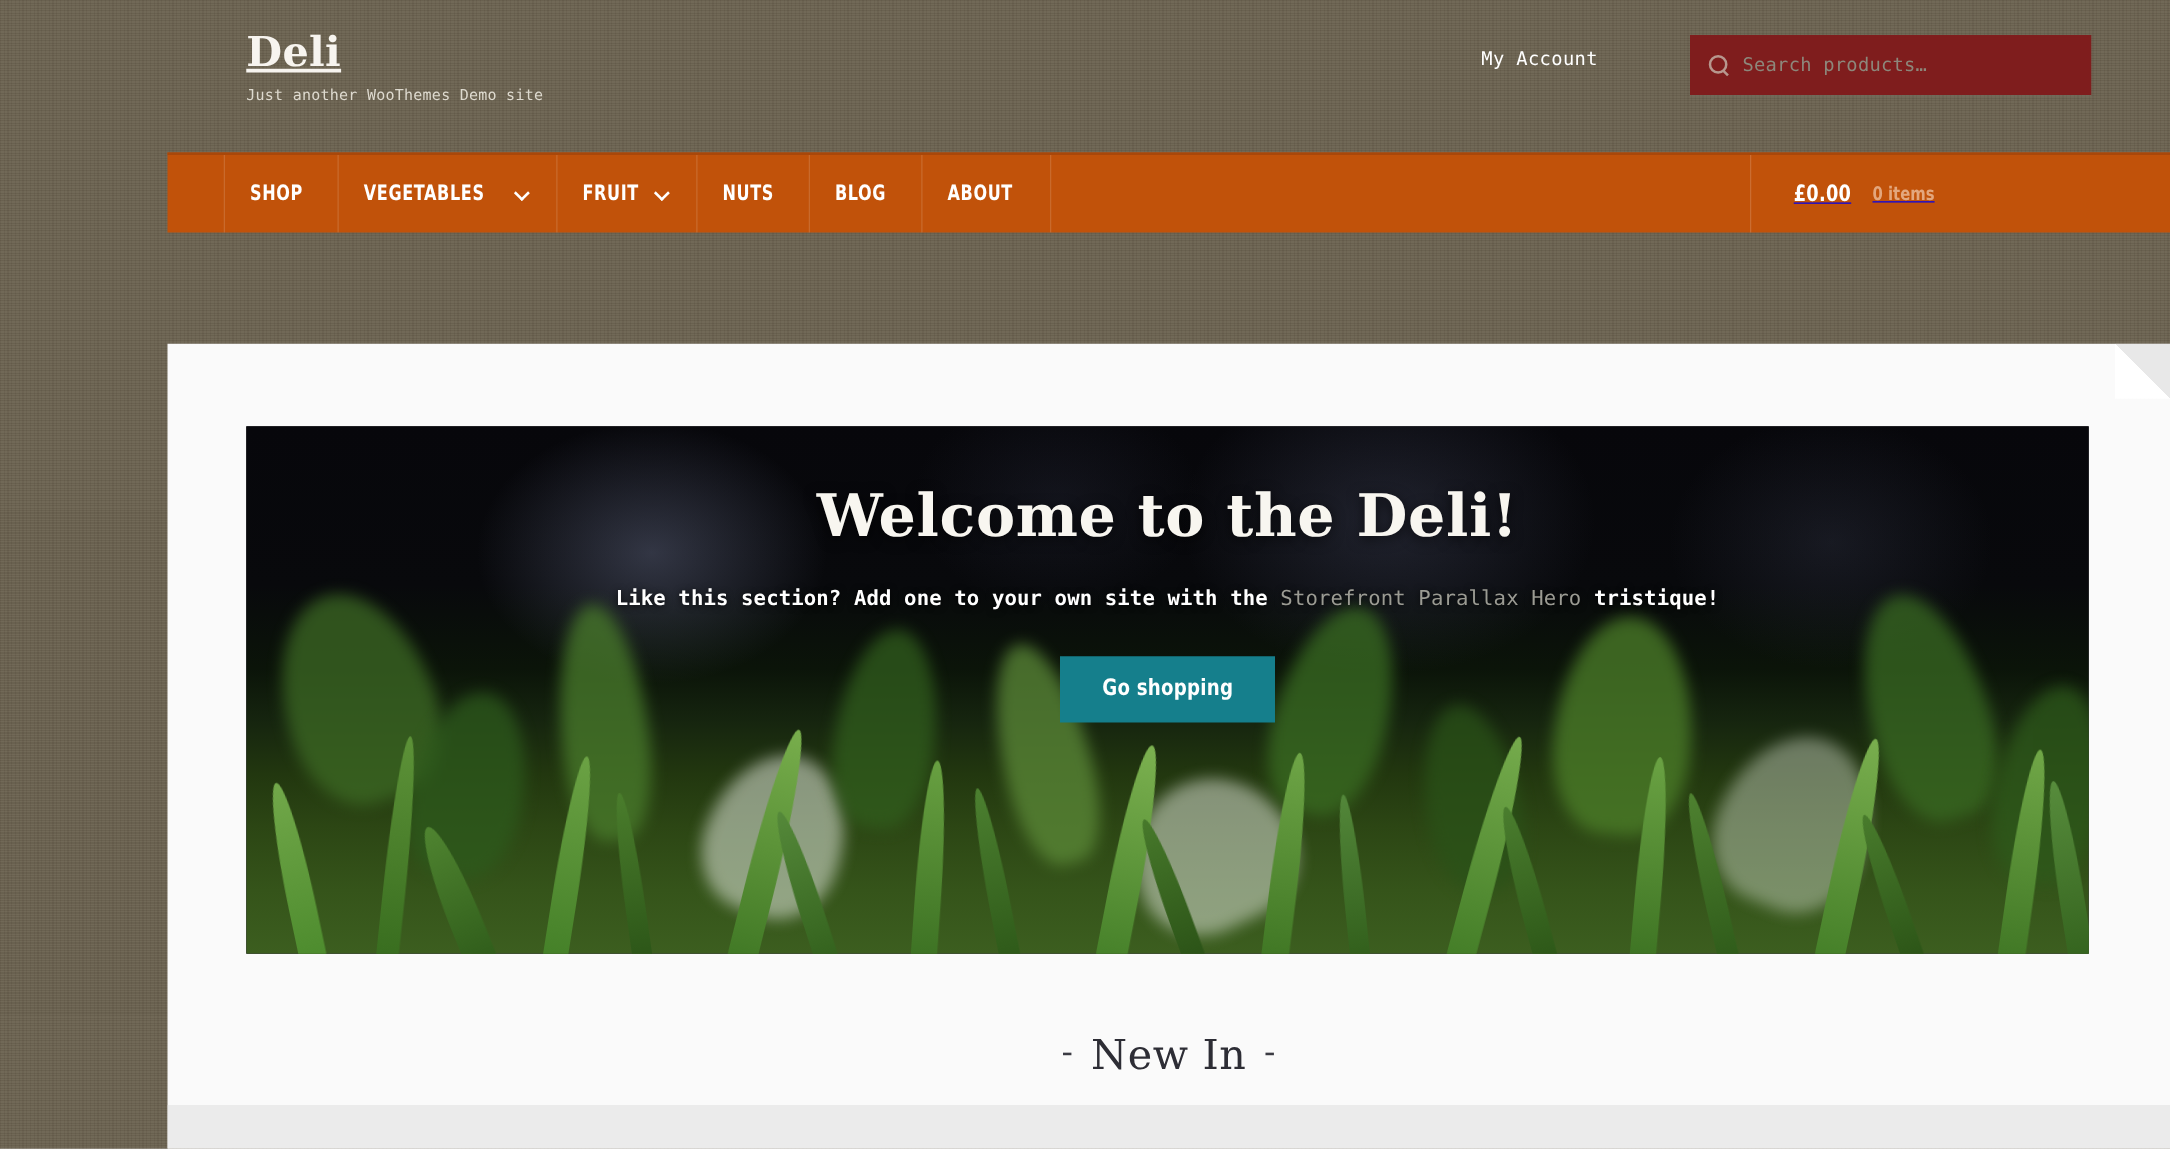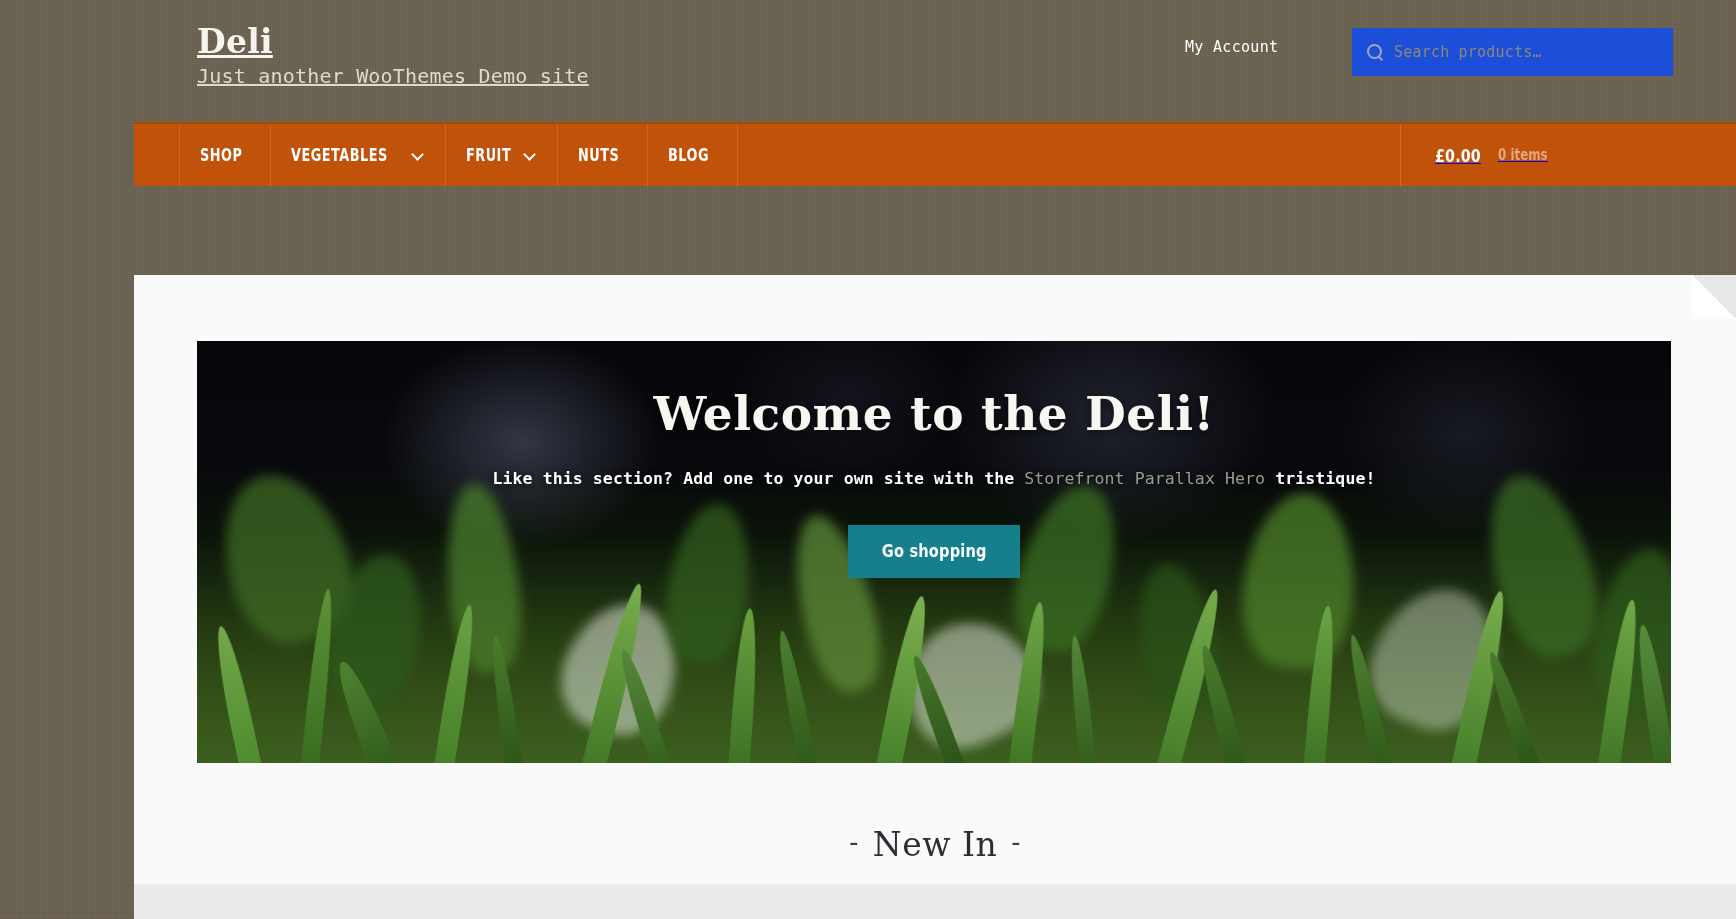--- a/index.html
+++ b/index.html
@@ -38,47 +38,46 @@
     font-family: "DejaVu Serif", serif;
     font-size: 33px;
     line-height: 40px;
     font-weight: 700;
     color: #f7f4ef;
     letter-spacing: 0.3px;
   }
 
   .site-desc {
     font-family: "DejaVu Sans Mono", monospace;
-    font-size: 20px;
+    font-size: 12px;
     line-height: 22px;
     color: #dedacf;
     margin-top: 3px;
     letter-spacing: 0.2px;
-    text-decoration: underline;
   }
 
   .my-account {
     position: absolute;
     left: 1185px;
     top: 38px;
     font-family: "DejaVu Sans Mono", monospace;
     font-size: 15px;
     color: #ffffff;
     text-decoration: none;
     letter-spacing: 0.3px;
     white-space: nowrap;
   }
 
   .search-box {
     position: absolute;
     left: 1352px;
     top: 28px;
     width: 321px;
     height: 48px;
-    background: #1d4ed8;
+    background: #7f1d1d;
     display: flex;
     align-items: center;
     padding: 0 14px;
     box-shadow: 0 1px 0 rgba(255,255,255,0.06);
   }
 
   .search-icon {
     width: 18px;
     height: 18px;
     flex: 0 0 18px;
@@ -409,20 +408,23 @@
     </li>
 
     <li class="nav-item">
       <span class="nav-label">Nuts</span>
     </li>
 
     <li class="nav-item">
       <span class="nav-label">Blog</span>
     </li>
 
+    <li class="nav-item">
+      <span class="nav-label">About</span>
+    </li>
 
   </ul>
 
   <div class="cart-spacer"></div>
 
   <a class="cart-contents" href="#">
     <span class="cart-amount">£0.00</span>
     <span class="cart-count">0 items</span>
   </a>
 

